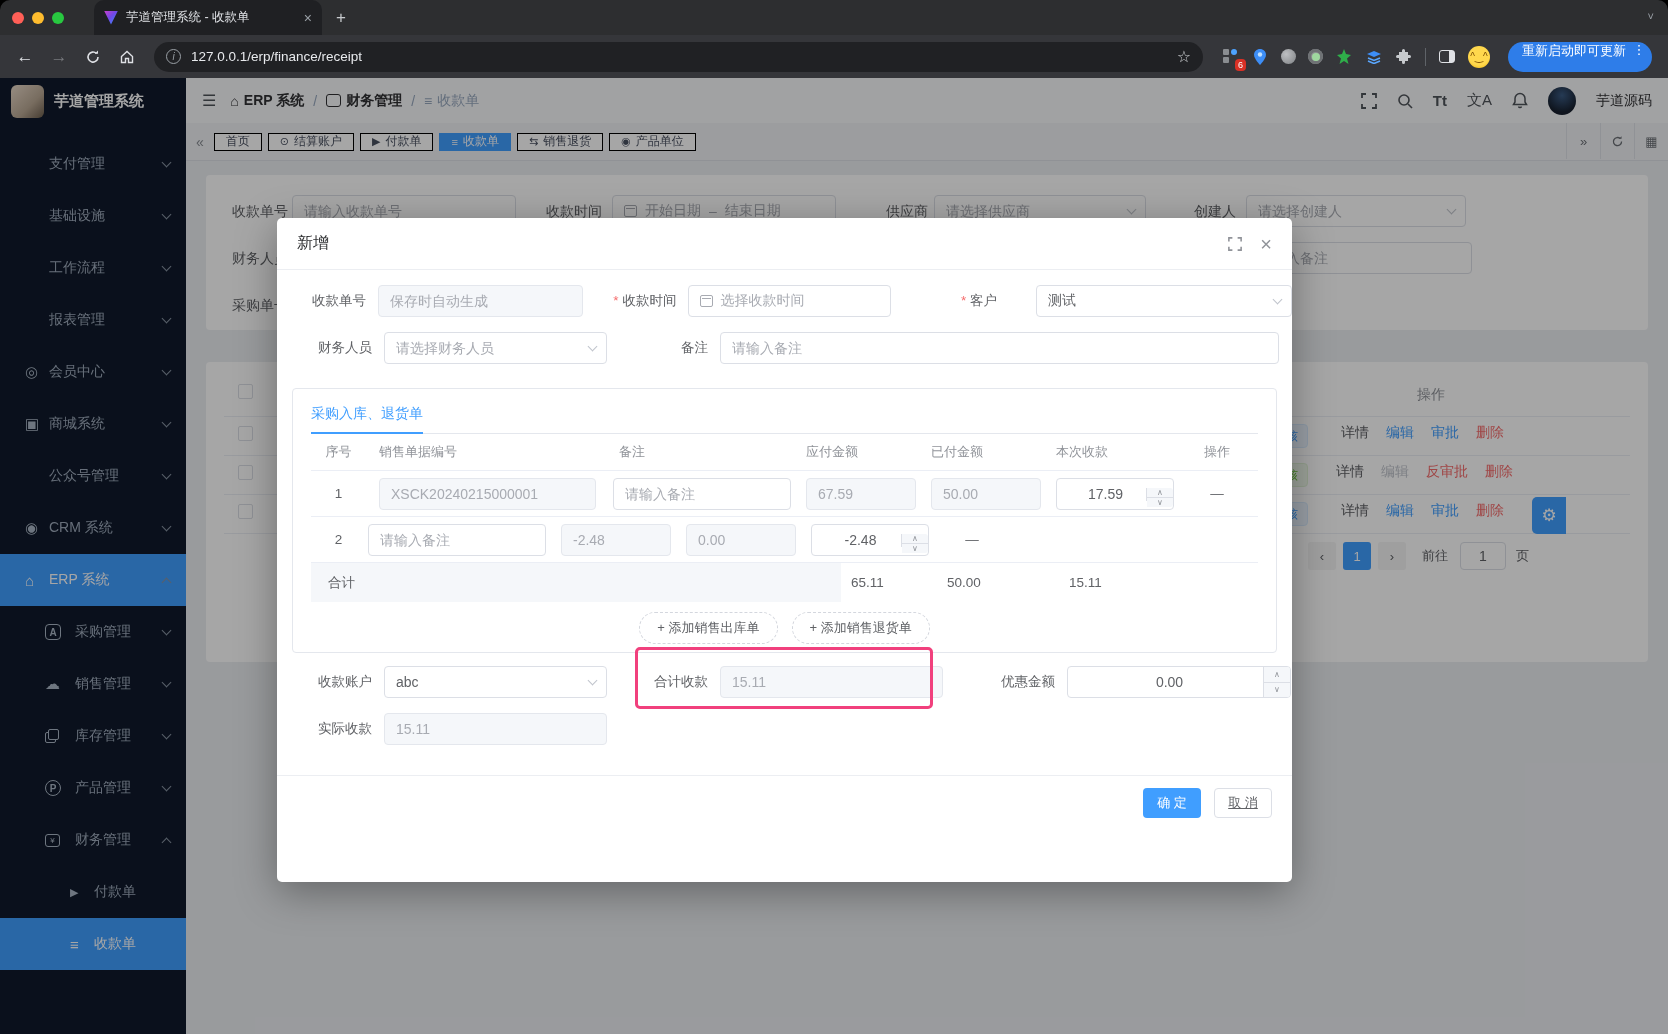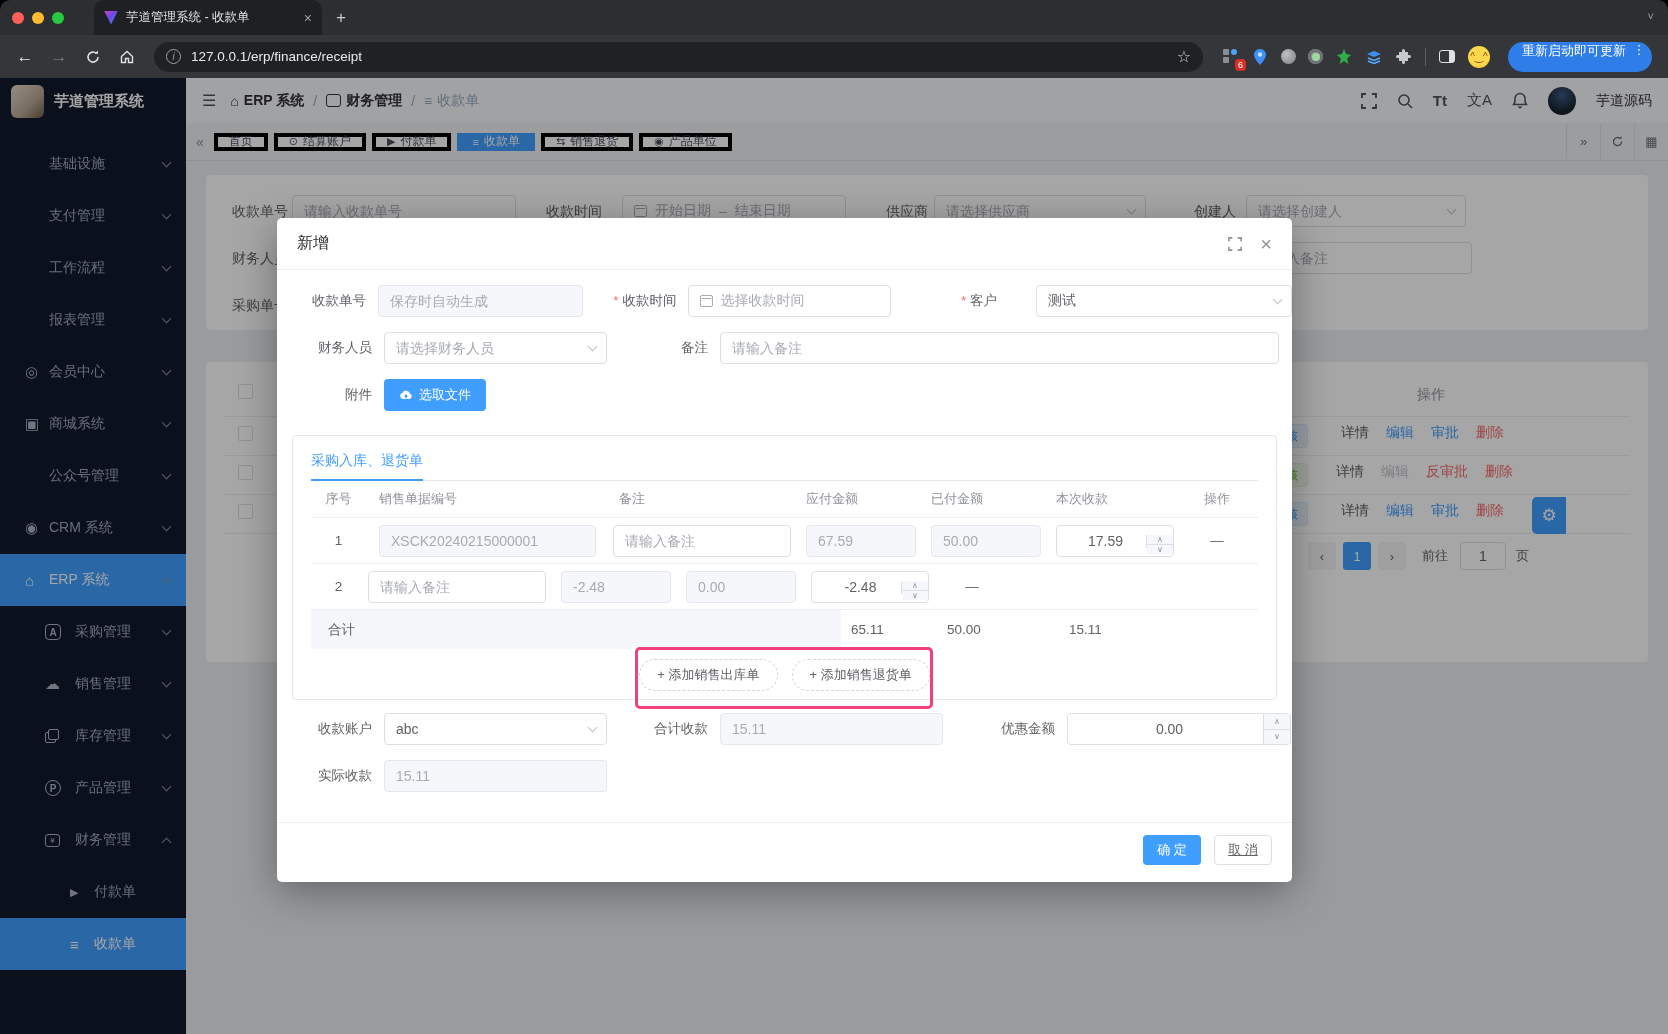--- a/index.html
+++ b/index.html
@@ -68,21 +68,21 @@
   .crumb { display:flex; align-items:center; gap:5px; font-weight:bold; }
   .crumb.last { color:#97a8be; font-weight:normal; }
   .crumb-sep { color:#97a8be; font-weight:normal; }
   .top-right { margin-left:auto; display:flex; align-items:center; gap:20px; color:#4e5359; }
   .tr-ic { font-size:15px; display:flex; align-items:center; }
   .user-avatar { width:28px; height:28px; border-radius:50%; background:radial-gradient(circle at 50% 30%,#3a5a82 0%,#17202e 70%); }
   .user-name { font-size:14px; color:#303133; }
 
   .tabsbar { height:38px; background:#f0f2f5; border-bottom:1px solid #dde1e6; display:flex; align-items:center; padding:0 10px; gap:6px; position:relative; }
   .tb-arrow { color:#888c92; font-size:14px; margin-right:4px; }
-  .tag { height:18px; display:flex; align-items:center; gap:5px; padding:0 11px; background:#fff; border:4px solid #000000; font-size:12px; color:#495060; cursor:pointer; }
+  .tag { height:18px; display:flex; align-items:center; gap:5px; padding:0 11px; background:#fff; border:1px solid #000000; font-size:12px; color:#495060; cursor:pointer; }
   .tag .tic { font-size:11px; }
   .tag.active { background:#409eff; border-color:#409eff; color:#fff; }
   .tb-right { position:absolute; right:0; top:0; bottom:1px; display:flex; align-items:center; background:#f0f2f5; }
   .tb-btn { width:34px; height:100%; display:flex; align-items:center; justify-content:center; color:#6a6e74; border-left:1px solid #dde1e6; font-size:13px; }
 
   
   .card { position:absolute; background:#fff; border-radius:4px; }
   .flabel-bg { position:absolute; color:#606266; font-size:14px; text-align:right; line-height:32px; }
   .inp { height:32px; border:1px solid #dcdfe6; border-radius:4px; background:#fff; font-size:14px; color:#606266; padding:0 11px; }
   .inp.abs { position:absolute; }
@@ -235,26 +235,26 @@
 <div class="app">
 
   <div class="sidebar">
     <div class="side-logo">
       <span class="avatar"></span>
       <span class="title">芋道管理系统</span>
     </div>
     <div class="side-menu">
       <div class="side-item">
           <span class="mi"></span>
+          <span>支付管理</span>
+          <span class="chev"></span>
+        </div>
+      <div class="side-item">
+          <span class="mi"></span>
           <span>基础设施</span>
-          <span class="chev"></span>
-        </div>
-      <div class="side-item">
-          <span class="mi"></span>
-          <span>支付管理</span>
           <span class="chev"></span>
         </div>
       <div class="side-item">
           <span class="mi"></span>
           <span>工作流程</span>
           <span class="chev"></span>
         </div>
       <div class="side-item">
           <span class="mi"></span>
           <span>报表管理</span>
@@ -407,21 +407,21 @@
             </svg>
           </span>
         <span class="tb-btn">▦</span>
       </div>
     </div>
 
     <div class="card" style="left:20px; right:20px; top:97px; height:155px;">
       <span class="flabel-bg" style="left:6px; top:20px; width:76px;">收款单号</span>
       <input class="inp abs" style="left: 86px; top: 20px; width: 224px;" placeholder="请输入收款单号">
       <span class="flabel-bg" style="left:326px; top:20px; width:70px;">收款时间</span>
-      <div class="inp abs date-range" style="left:416px; top:20px; width:224px;">
+      <div class="inp abs date-range" style="left:406px; top:20px; width:224px;">
         <span class="cal-ic"></span>
         <span>开始日期</span>
         <span>–</span>
         <span>结束日期</span>
       </div>
       <span class="flabel-bg" style="left:656px; top:20px; width:66px;">供应商</span>
       <div class="selwrap" style="position:absolute; left:728px; top:20px;">
         <input class="inp" style="width: 212px;" placeholder="请选择供应商">
         <span class="sel-chev"></span>
       </div>
@@ -517,30 +517,20 @@
   <div class="frow">
     <span class="flab w60">财务人员</span>
     <div class="selwrap">
       <input class="inp inp223" placeholder="请选择财务人员" style="">
       <span class="sel-chev"></span>
     </div>
     <span class="flab w76" style="margin-left:25px">备注</span>
     <input class="inp" style="width: 559px;" placeholder="请输入备注">
   </div>
 
-  <div class="frow">
-    <span class="flab w60">附件</span>
-    <button class="btn-blue">
-      <svg width="14" height="12" viewBox="0 0 16 13">
-          <path d="M12.5 5.2A4.5 4.5 0 0 0 4 4.1 3.5 3.5 0 0 0 4.5 11H12a3 3 0 0 0 .5-5.8z" fill="#fff"></path>
-          <path d="M8 10.5V6.8M6.4 8.2 8 6.6l1.6 1.6" stroke="#409eff" stroke-width="1.3" fill="none"></path>
-        </svg>
-      <span>选取文件</span>
-    </button>
-  </div>
 
   <div class="m-card">
     <span class="m-tab">采购入库、退货单</span>
     <div class="m-tabline"></div>
 
     <div class="trow thead">
       <span class="c1">序号</span>
       <span class="c2">销售单据编号</span>
       <span class="c3" style="padding-left:8px">备注</span>
       <span class="c4">应付金额</span>

